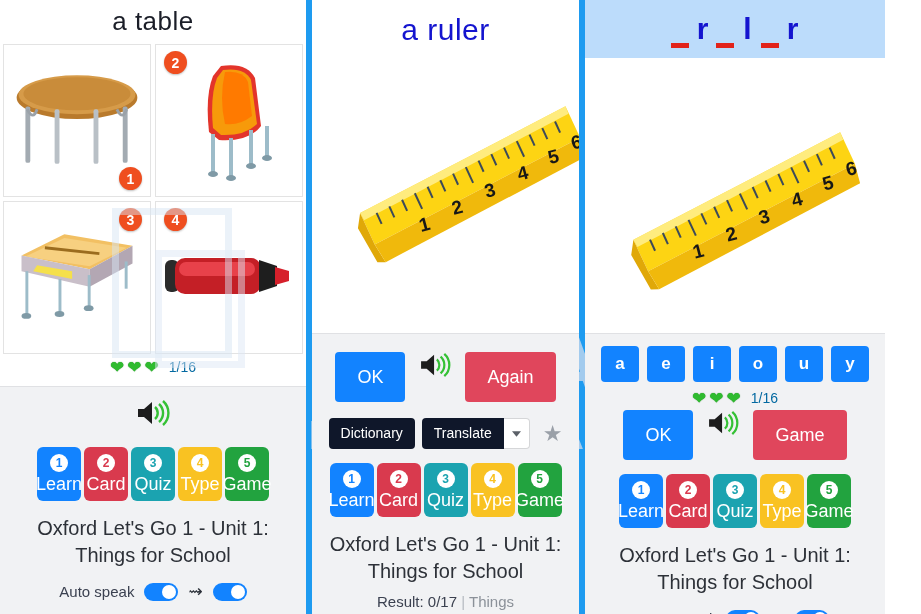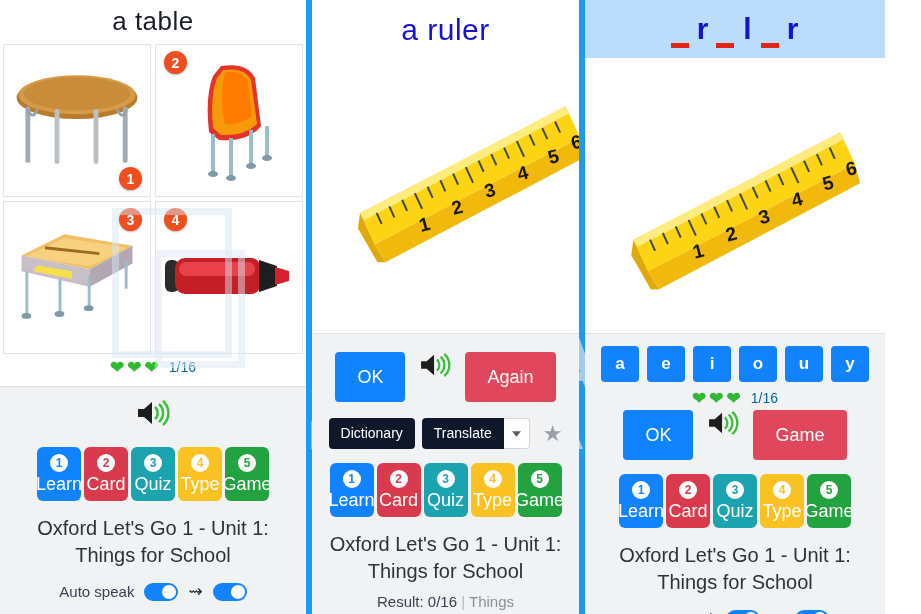--- a/index.html
+++ b/index.html
@@ -363,21 +363,21 @@
         </button>
         <button class="mode" style="background:#22a33f">
           <span class="num" style="color:#22a33f">5</span>
           <span class="lbl">Game</span>
         </button>
       </div>
 
       <div class="deck-title">Oxford Let's Go 1 - Unit 1: Things for School</div>
 
       <div class="result-line">
-        <span>Result: 0/16</span>
+        <span>Result: 0/17</span>
         <span class="sep">|</span>
         <span class="restart">Things</span>
       </div>
     </div>
   </div>
 
   <div class="divider"></div>
 
   <div class="panel panel-right">
     <div class="headword puzzle">

